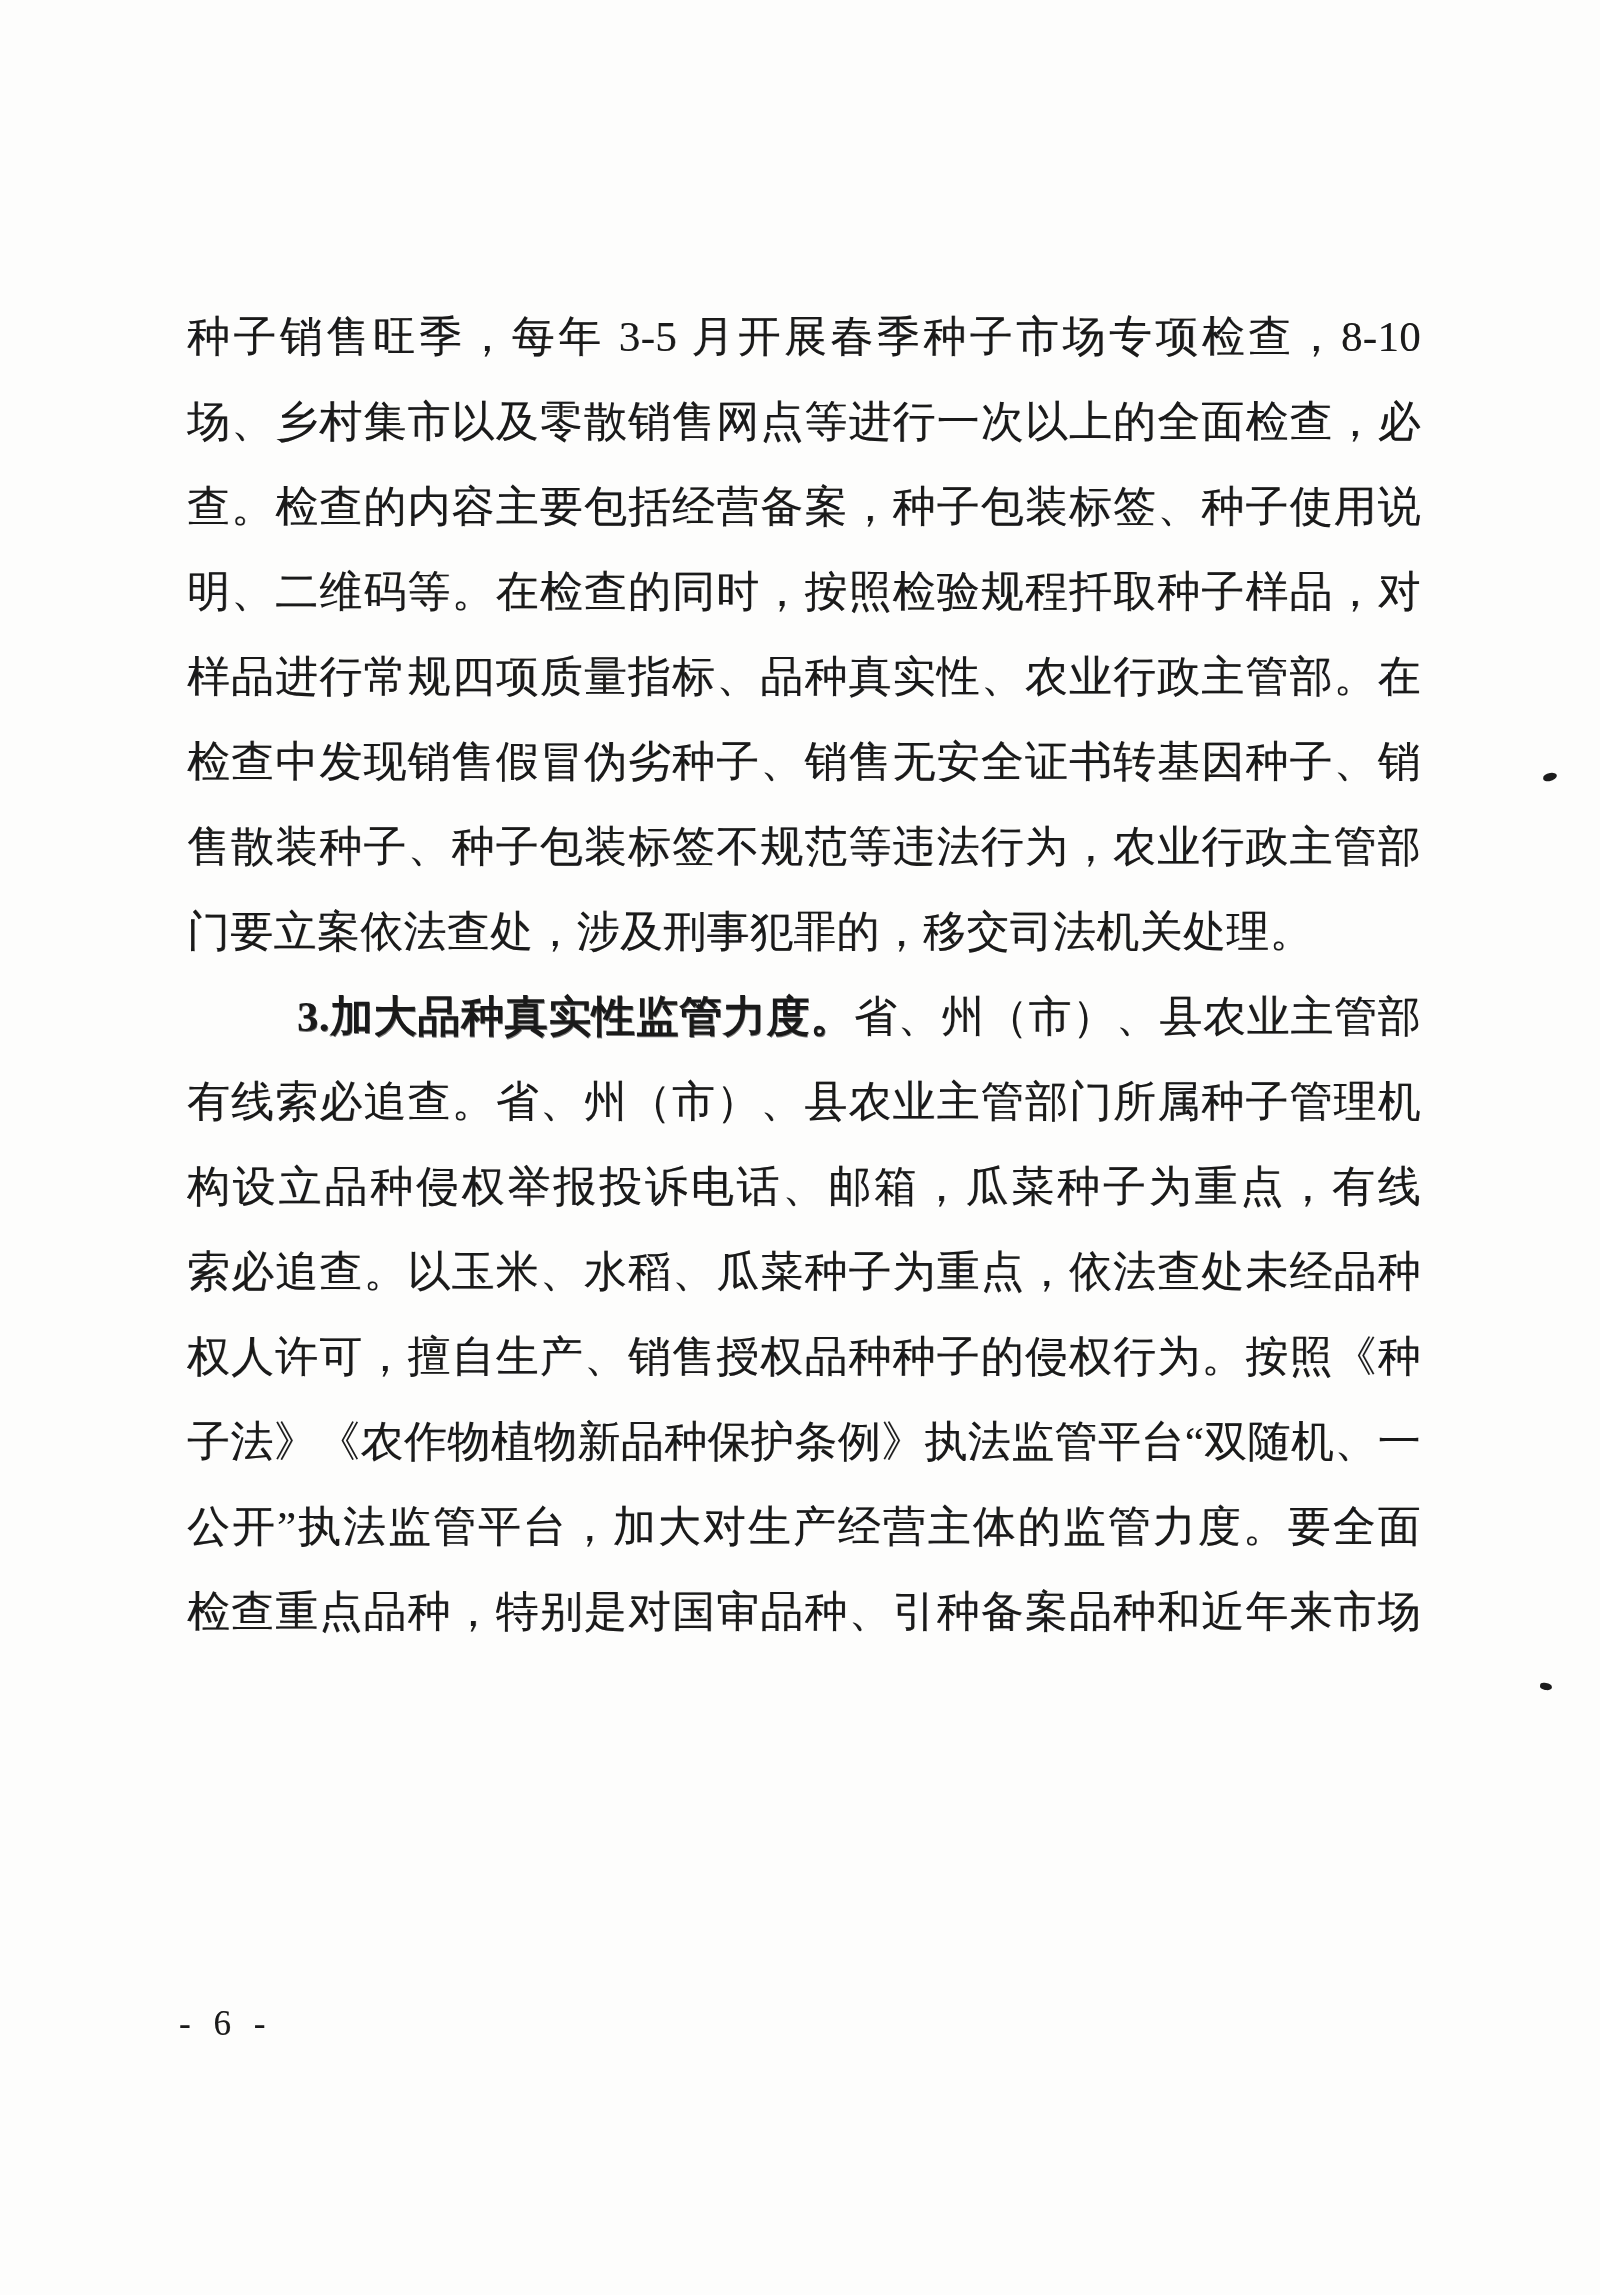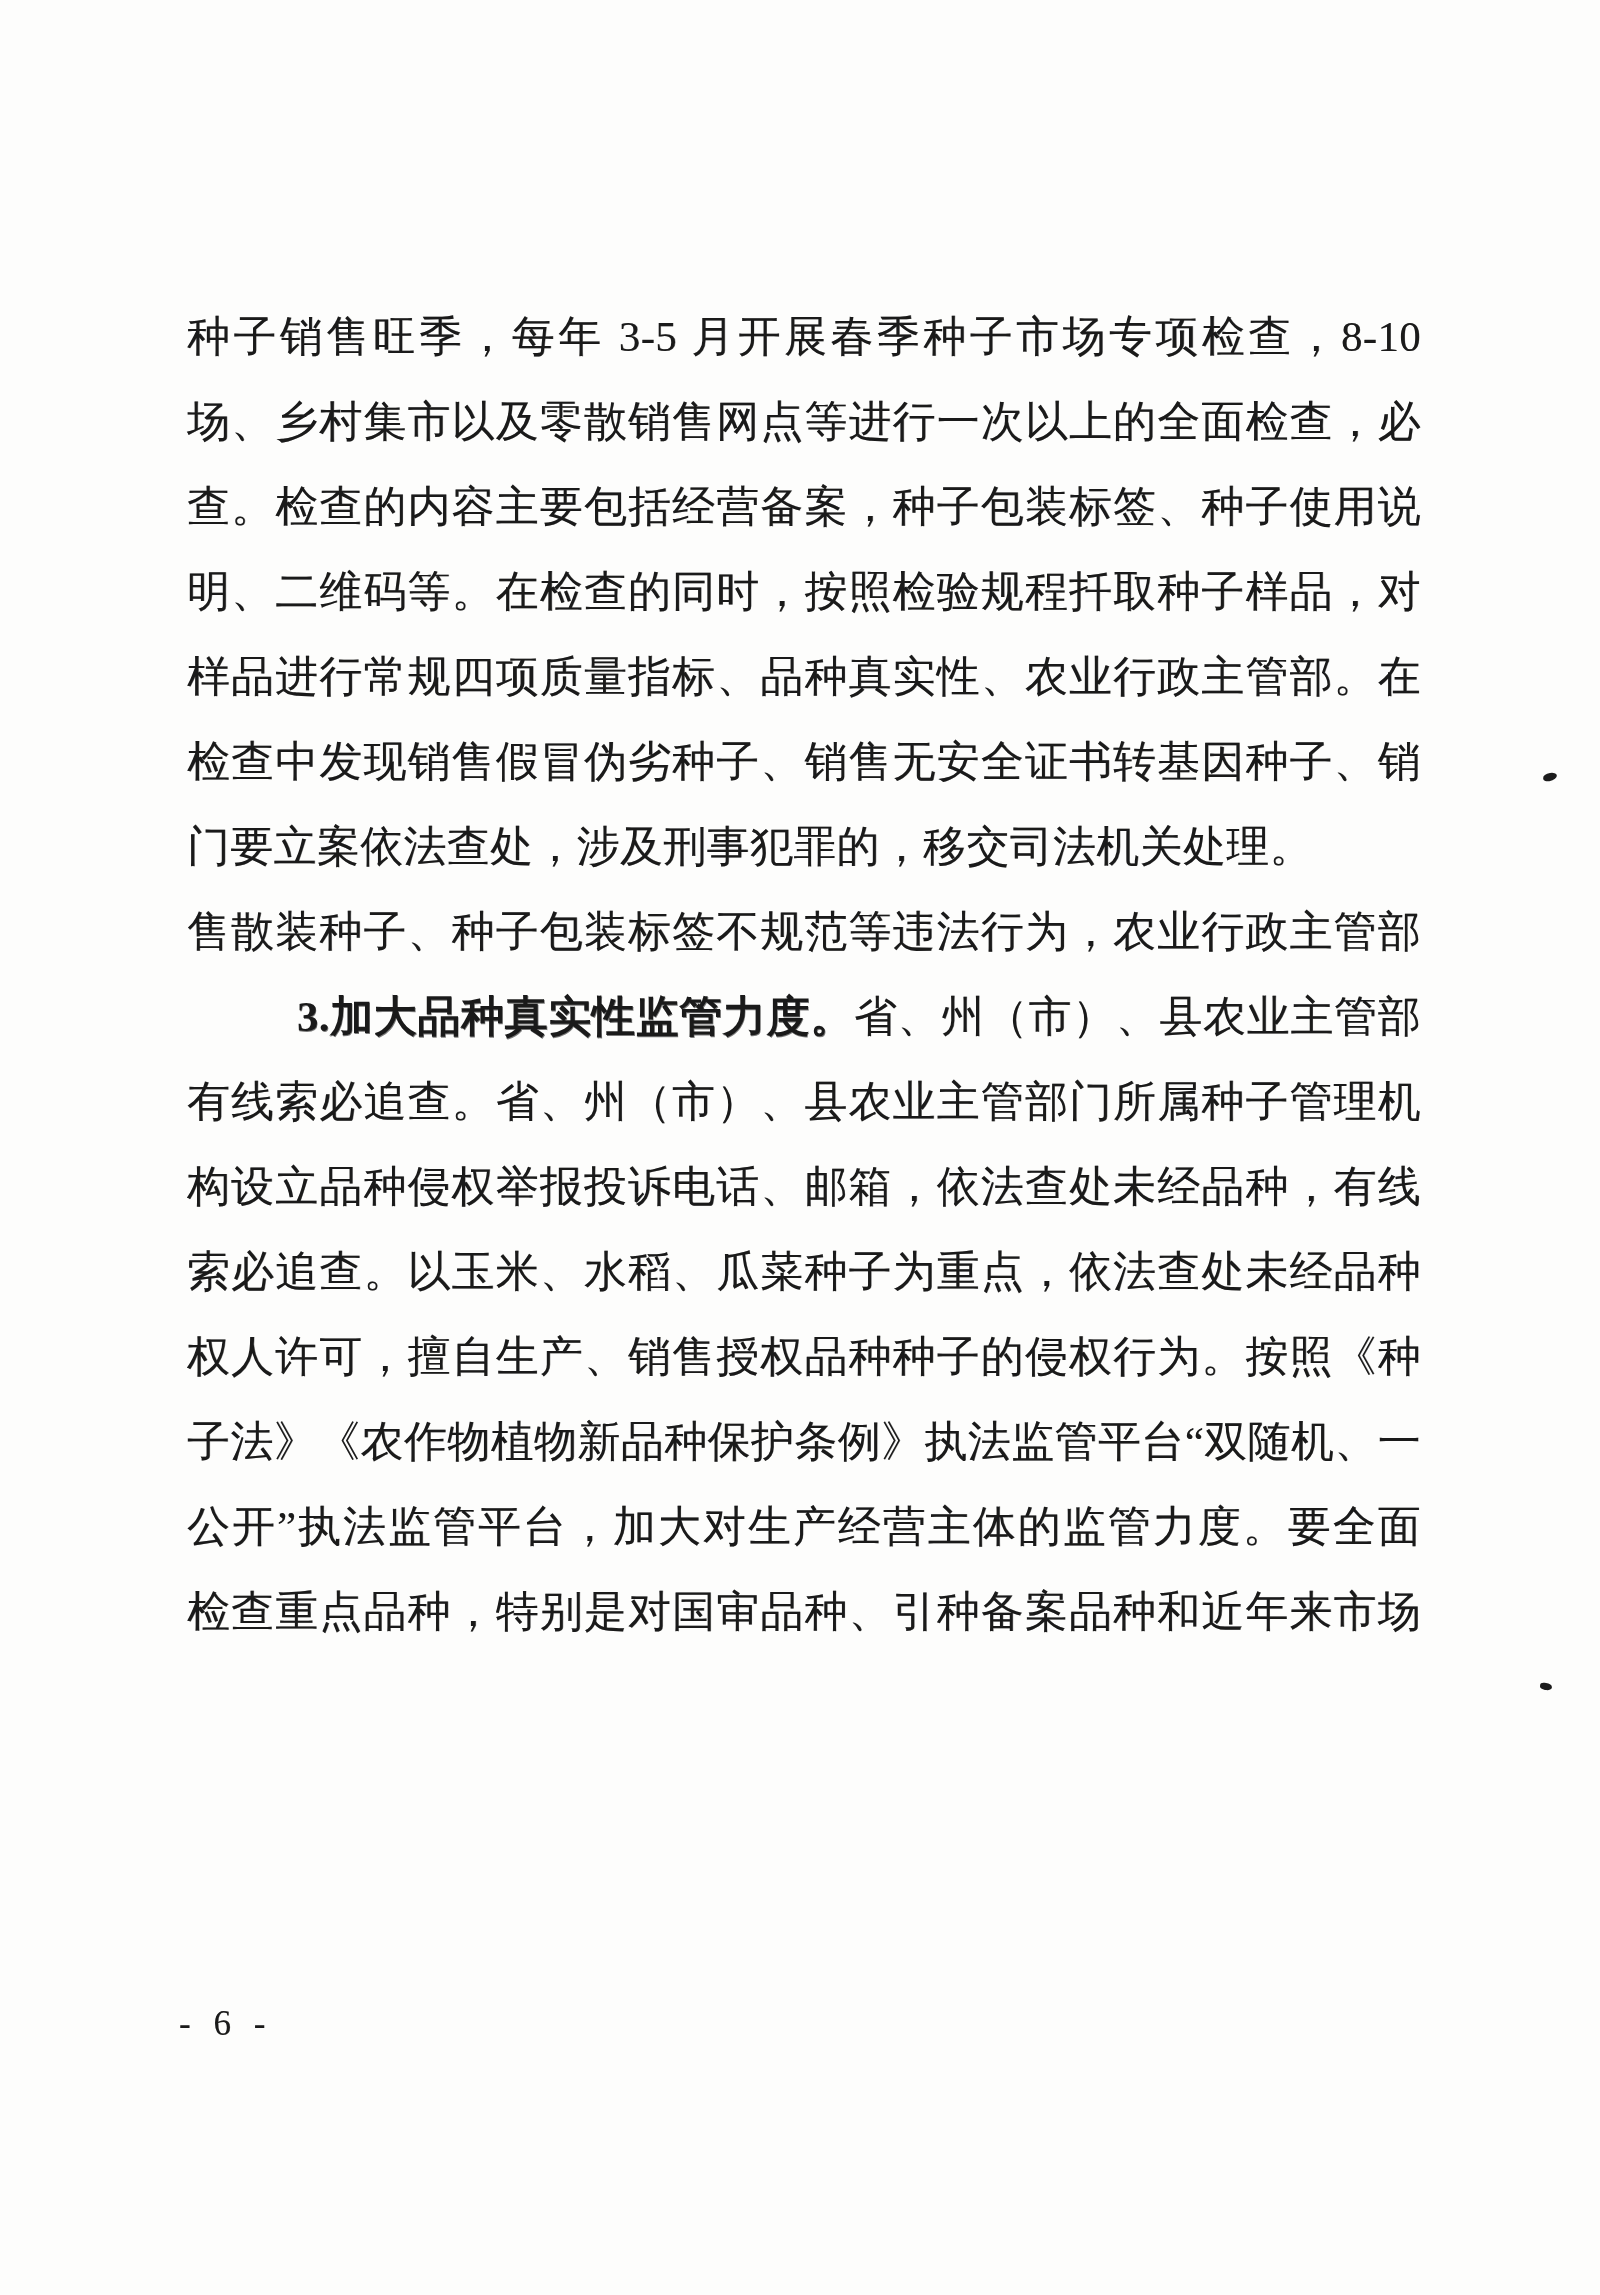--- a/index.html
+++ b/index.html
@@ -77,27 +77,27 @@
 
 <div class="page">
 
   <div class="body-text">
     <div class="line">种子销售旺季，每年 3-5 月开展春季种子市场专项检查，8-10</div>
     <div class="line">场、乡村集市以及零散销售网点等进行一次以上的全面检查，必</div>
     <div class="line">查。检查的内容主要包括经营备案，种子包装标签、种子使用说</div>
     <div class="line">明、二维码等。在检查的同时，按照检验规程扦取种子样品，对</div>
     <div class="line">样品进行常规四项质量指标、品种真实性、农业行政主管部。在</div>
     <div class="line">检查中发现销售假冒伪劣种子、销售无安全证书转基因种子、销</div>
+    <div class="line">售散装种子、种子包装标签不规范等违法行为，农业行政主管部</div>
     <div class="line para-end">门要立案依法查处，涉及刑事犯罪的，移交司法机关处理。</div>
-    <div class="line">售散装种子、种子包装标签不规范等违法行为，农业行政主管部</div>
     <div class="line indent">
       <span class="bold-head">3.加大品种真实性监管力度。</span><span>省、州（市）、县农业主管部</span>
     </div>
     <div class="line">有线索必追查。省、州（市）、县农业主管部门所属种子管理机</div>
-    <div class="line">构设立品种侵权举报投诉电话、邮箱，依法查处未经品种，有线</div>
+    <div class="line">构设立品种侵权举报投诉电话、邮箱，瓜菜种子为重点，有线</div>
     <div class="line">索必追查。以玉米、水稻、瓜菜种子为重点，依法查处未经品种</div>
     <div class="line">权人许可，擅自生产、销售授权品种种子的侵权行为。按照《种</div>
     <div class="line">子法》《农作物植物新品种保护条例》执法监管平台“双随机、一</div>
     <div class="line">公开”执法监管平台，加大对生产经营主体的监管力度。要全面</div>
     <div class="line">检查重点品种，特别是对国审品种、引种备案品种和近年来市场</div>
   </div>
 
   <div class="page-number">- 6 -</div>
 
   <div class="speck speck-1"></div>

